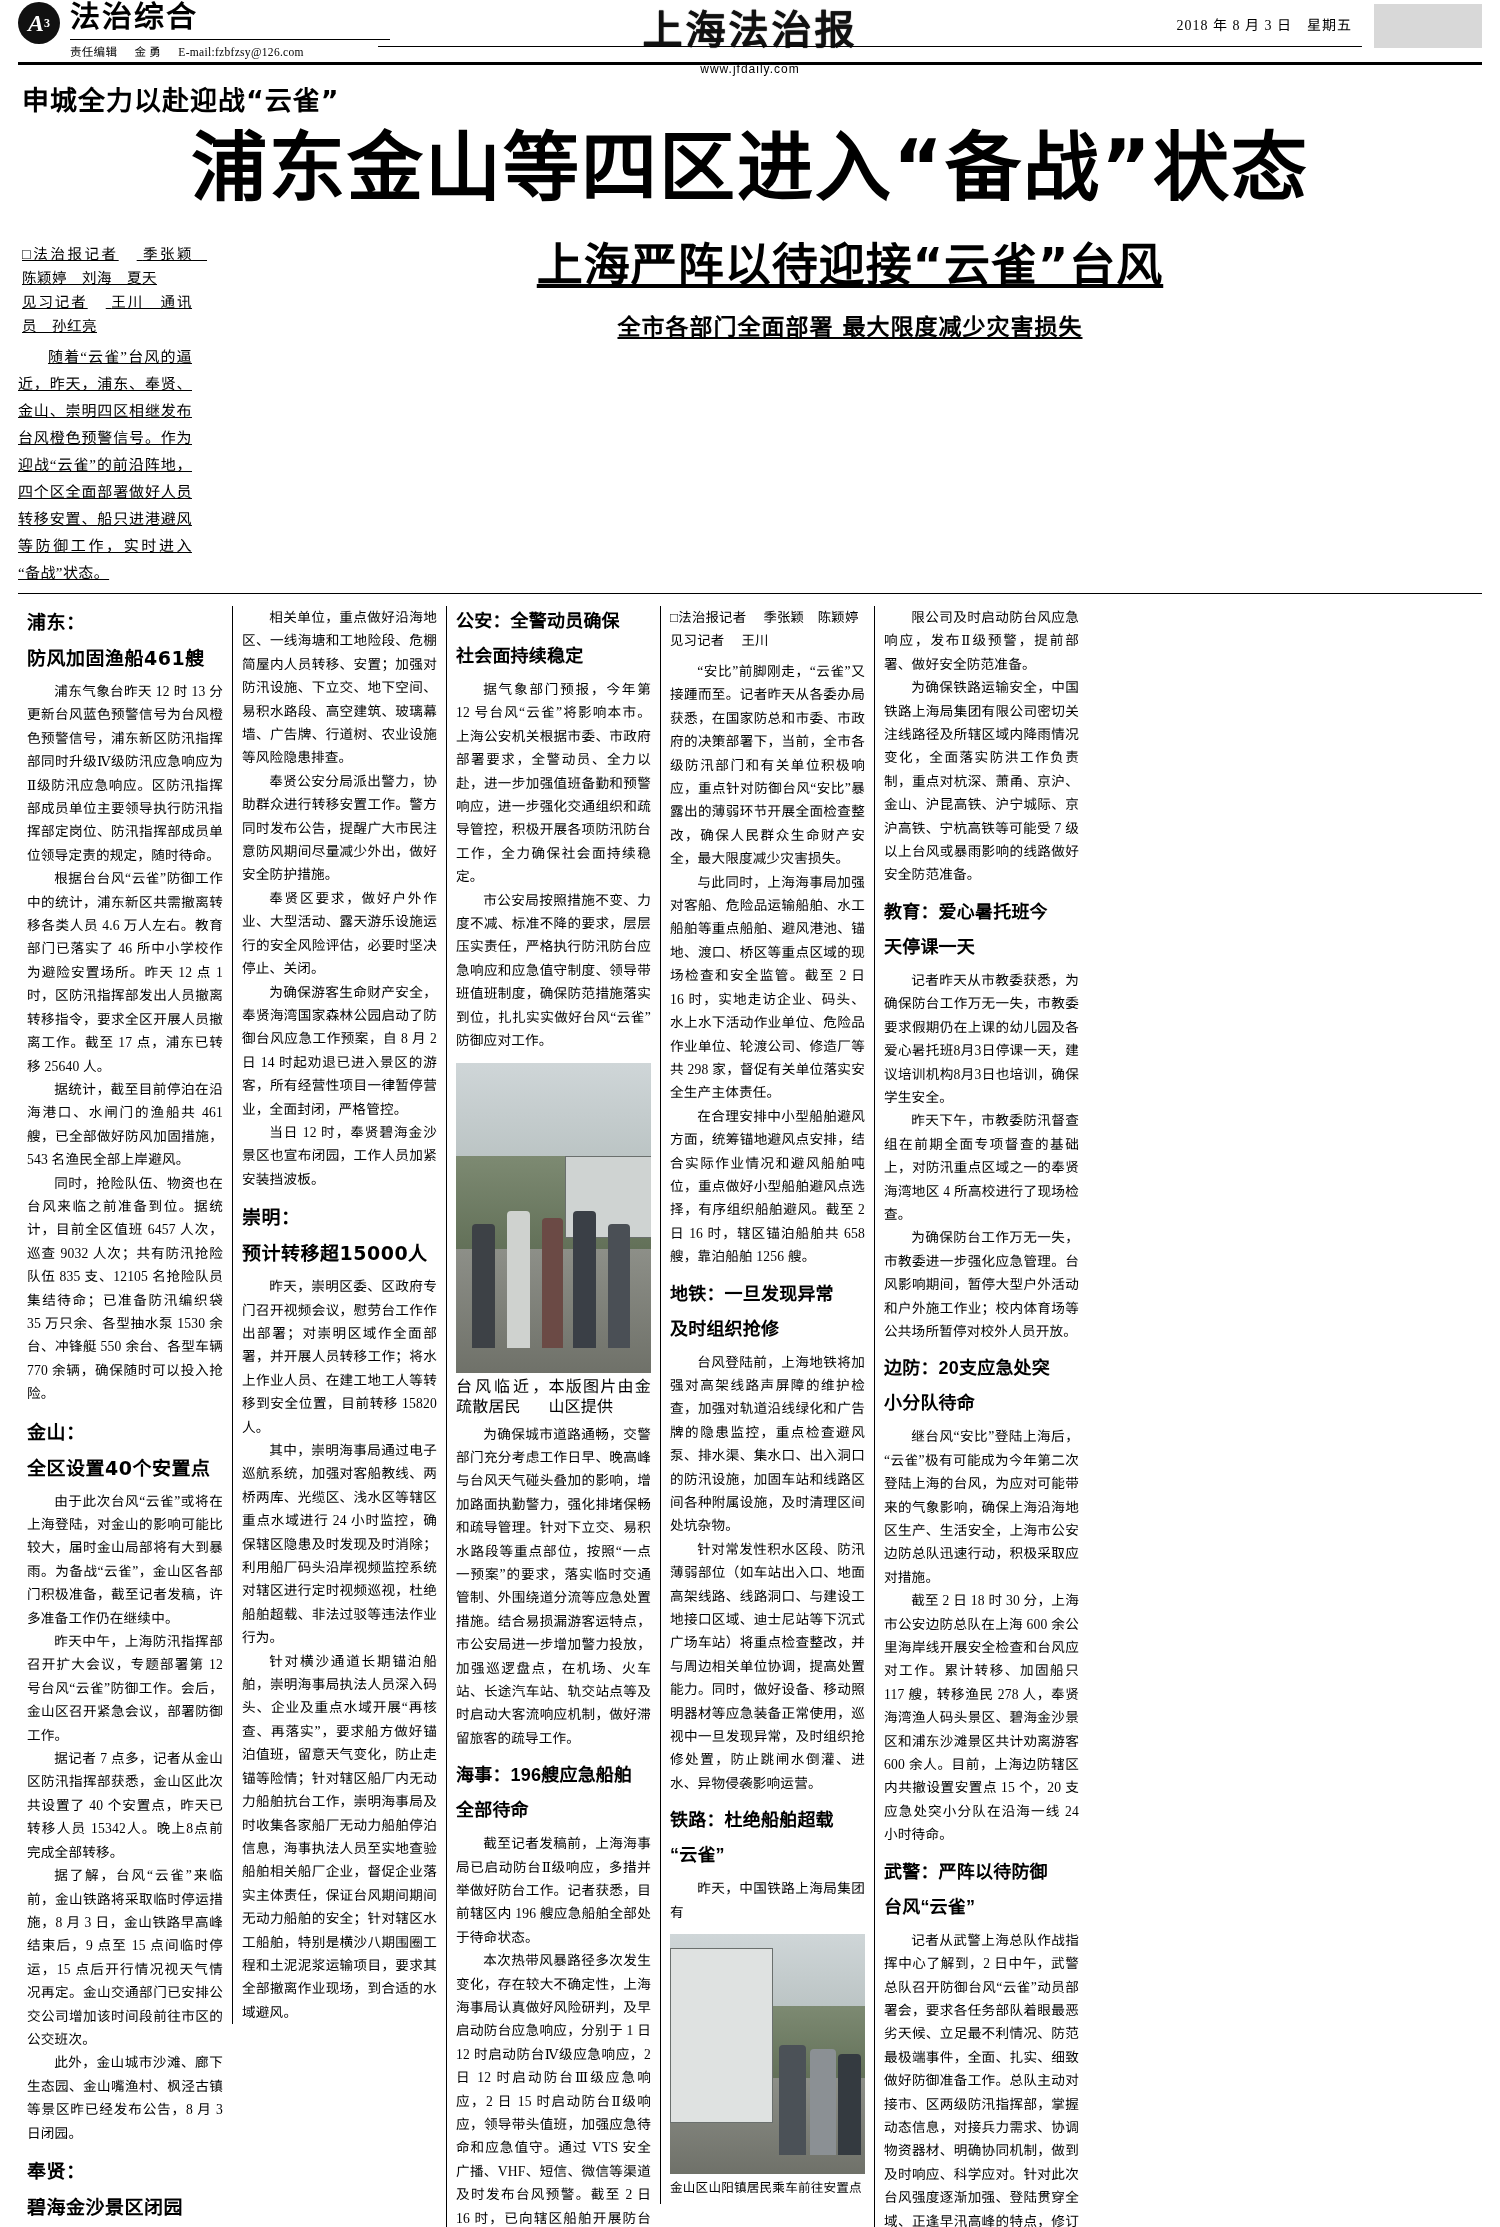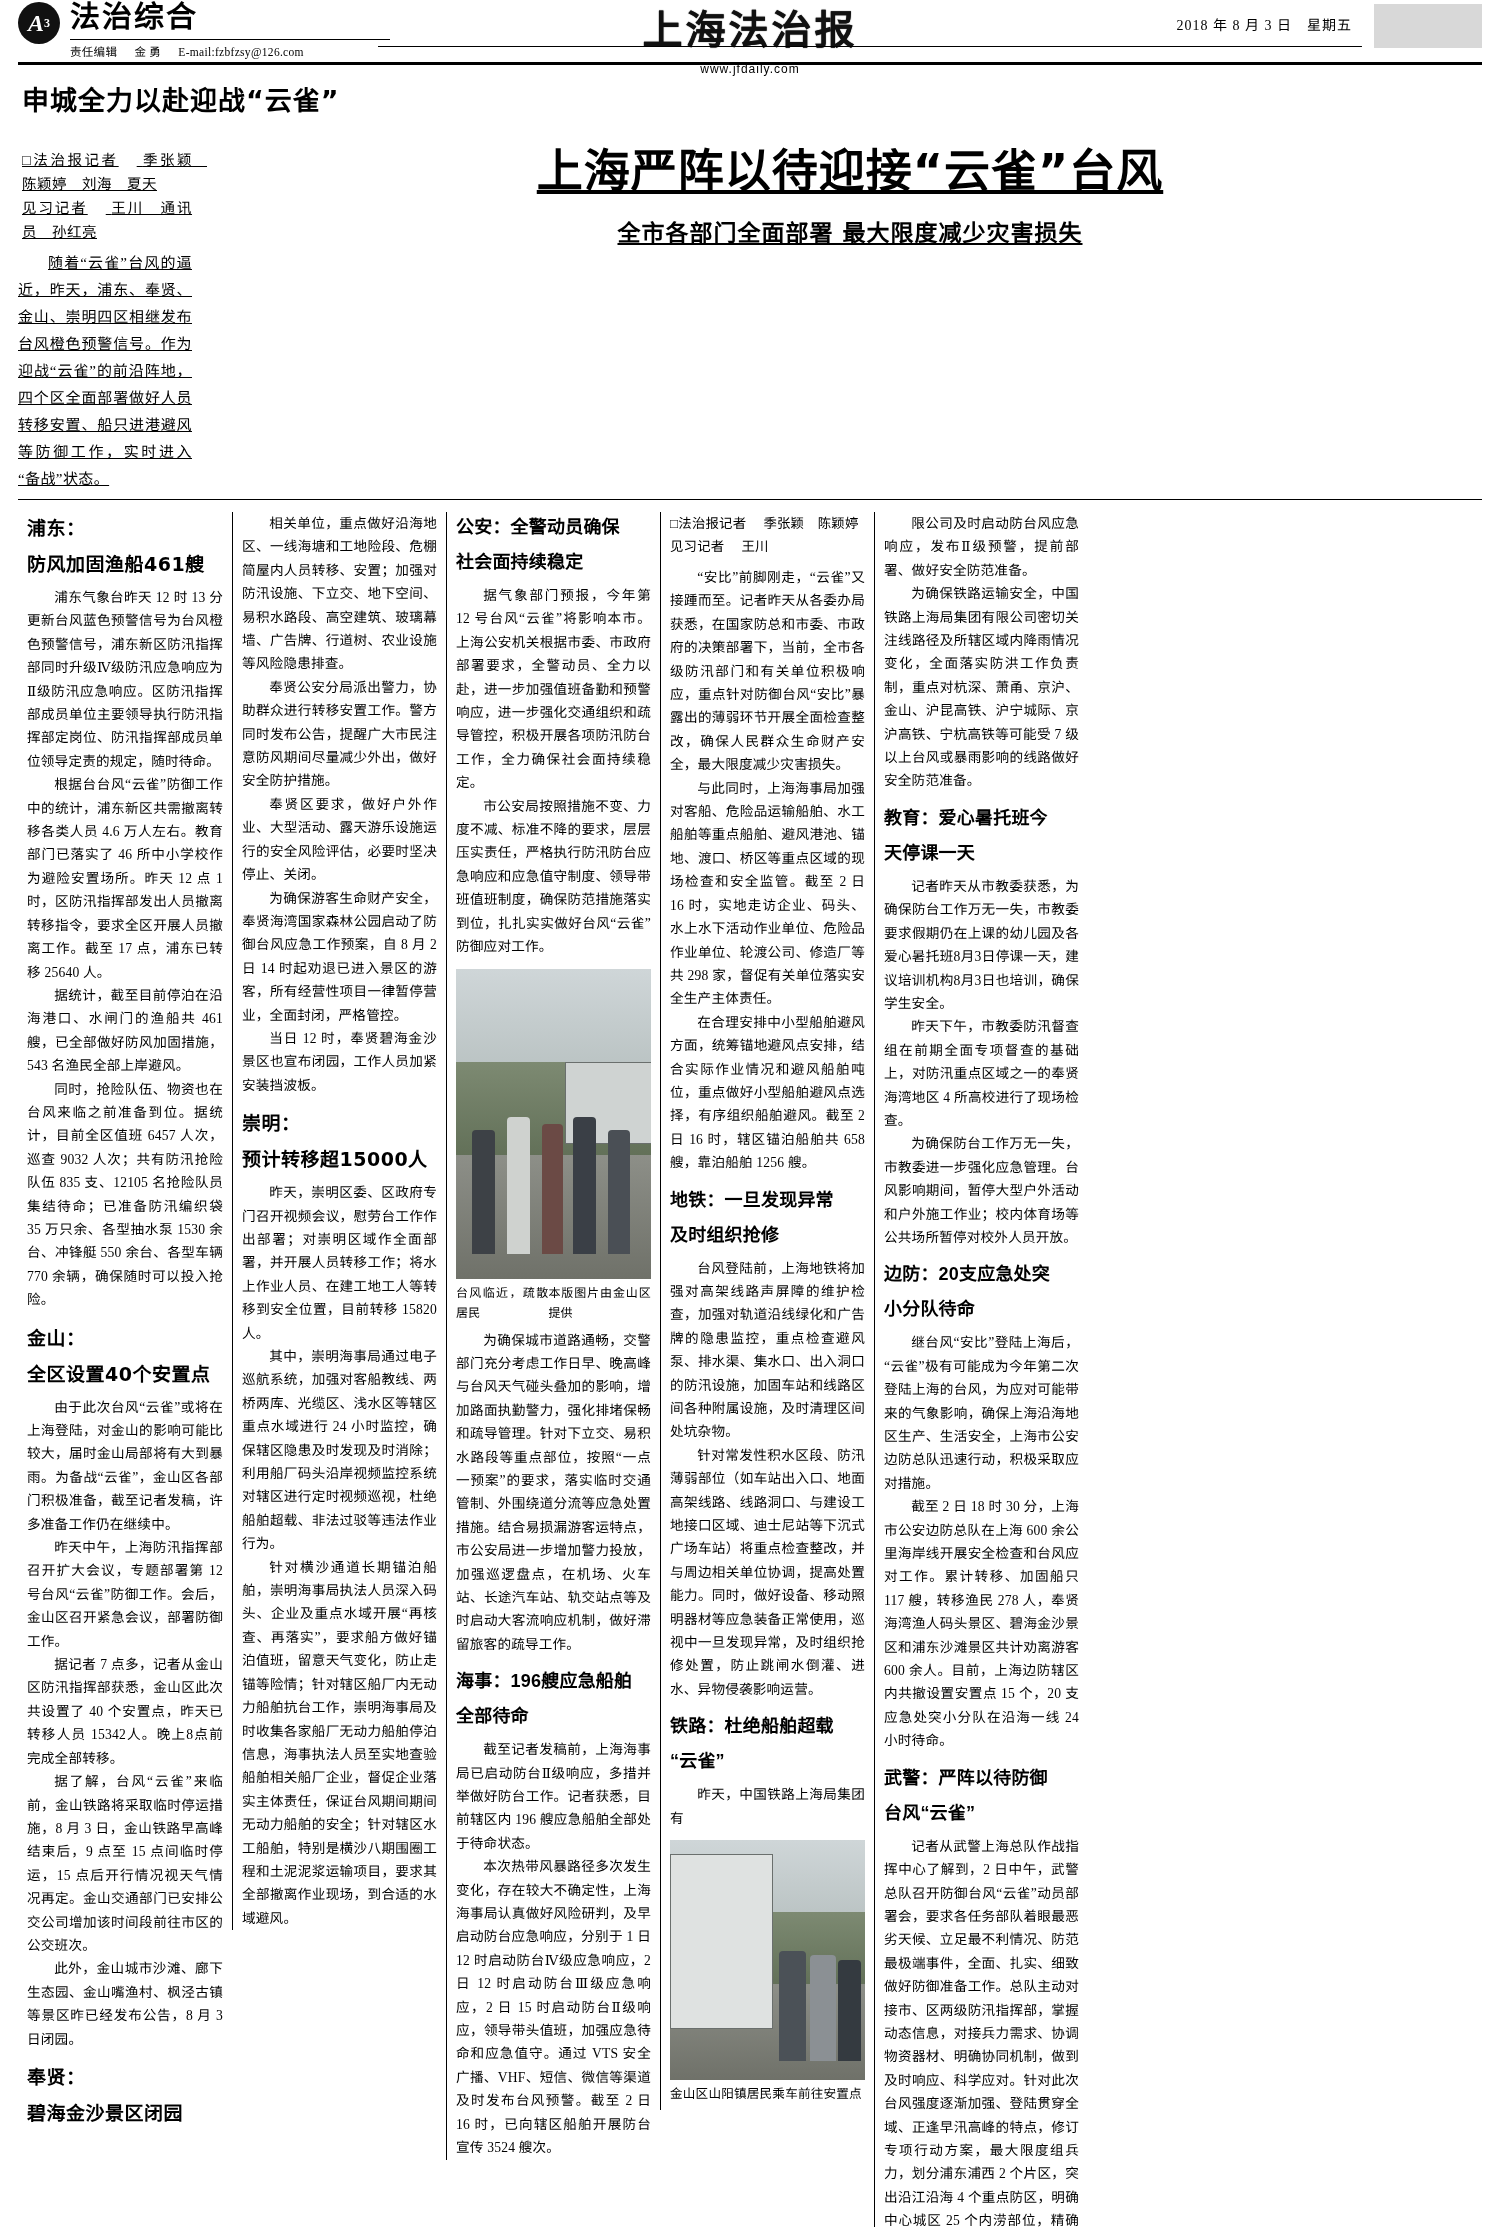--- a/index.html
+++ b/index.html
@@ -174,21 +174,21 @@
     margin:10px 0 4px 0;
     overflow:hidden;
   }
   .photo .sky{position:absolute;left:0;top:0;right:0;height:34%;background:linear-gradient(#cfd6d8,#b9c2c2);}
   .photo .ground{position:absolute;left:0;bottom:0;right:0;height:40%;background:linear-gradient(#8d8f88,#6f7169);}
   .photo .mid{position:absolute;left:0;top:30%;right:0;height:34%;background:linear-gradient(#7d8a72,#5f6d55);}
   .photo .fig{position:absolute;bottom:8%;background:#3d4146;border-radius:4px 4px 0 0;}
   .photo .bus{position:absolute;background:#cfd3d2;border:1px solid #6a6f6d;}
   .cap-row{
     display:flex;justify-content:space-between;
-    font-size:12px;line-height:20px;
+    font-size:16px;line-height:20px;
     margin-bottom:6px;
     align-items:center;
   }
   .cap-center{
     font-size:12.6px;line-height:20px;text-align:left;margin:4px 0 6px 0;
   }
   .photo-wide{height:310px;}
   .photo-tall{height:240px;}
 </style>
 </head>
@@ -214,20 +214,21 @@
       <div class="paper-name">上海法治报</div>
       <div class="paper-url">www.jfdaily.com</div>
     </div>
 
     <div class="issue-date">2018 年 8 月 3 日　星期五</div>
     <div class="corner-block"></div>
     <div class="masthead-swoosh"></div>
   </div>
 
   <div class="kicker">申城全力以赴迎战“云雀”</div>
+  <div class="headline">浦东金山等四区进入“备战”状态</div>
 
   <div class="topzone">
     <div class="lead-col">
       <div class="byline-block">
         <div>
           <span class="lbl">□法治报记者</span>
           <span>季张颖　陈颖婷　刘海　夏天</span>
         </div>
         <div>
           <span class="lbl">见习记者</span>

